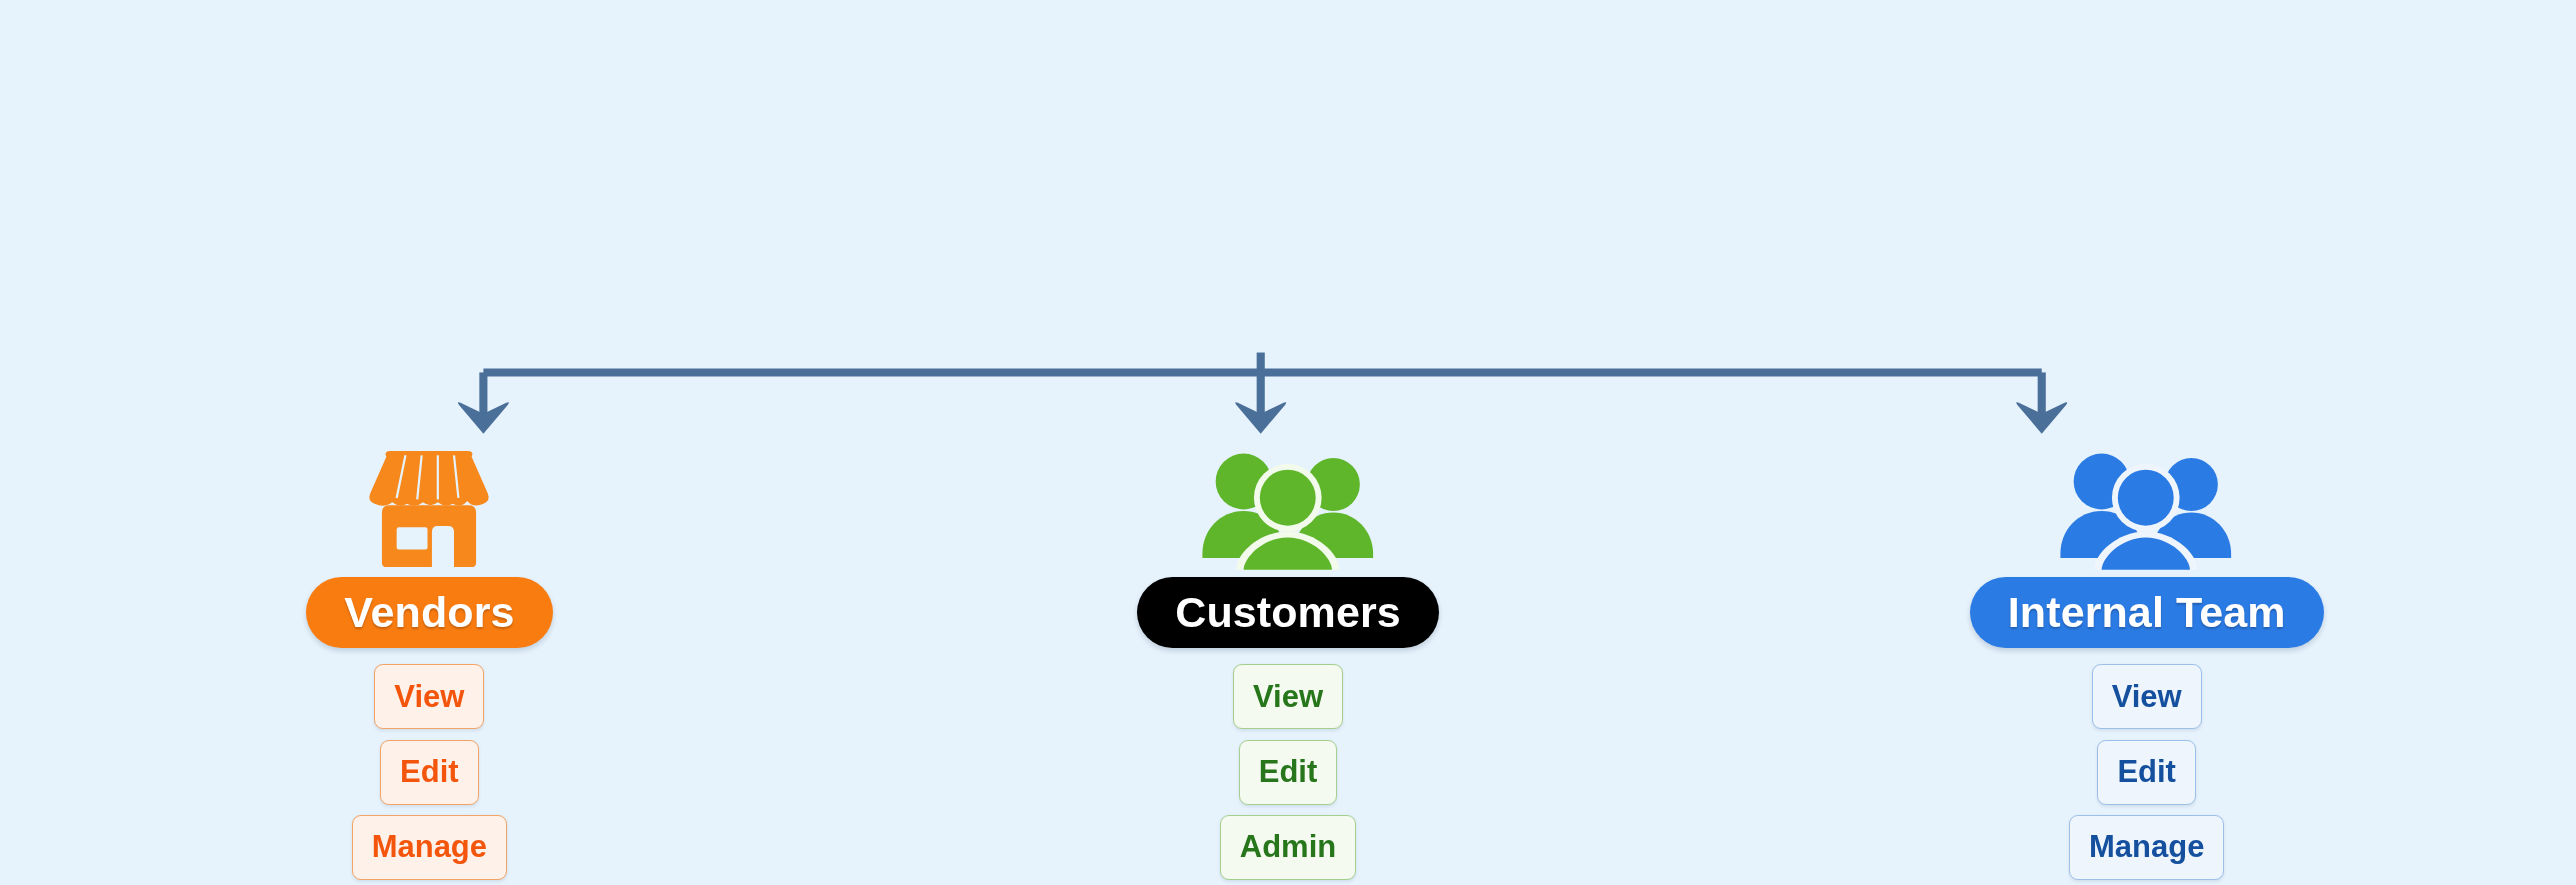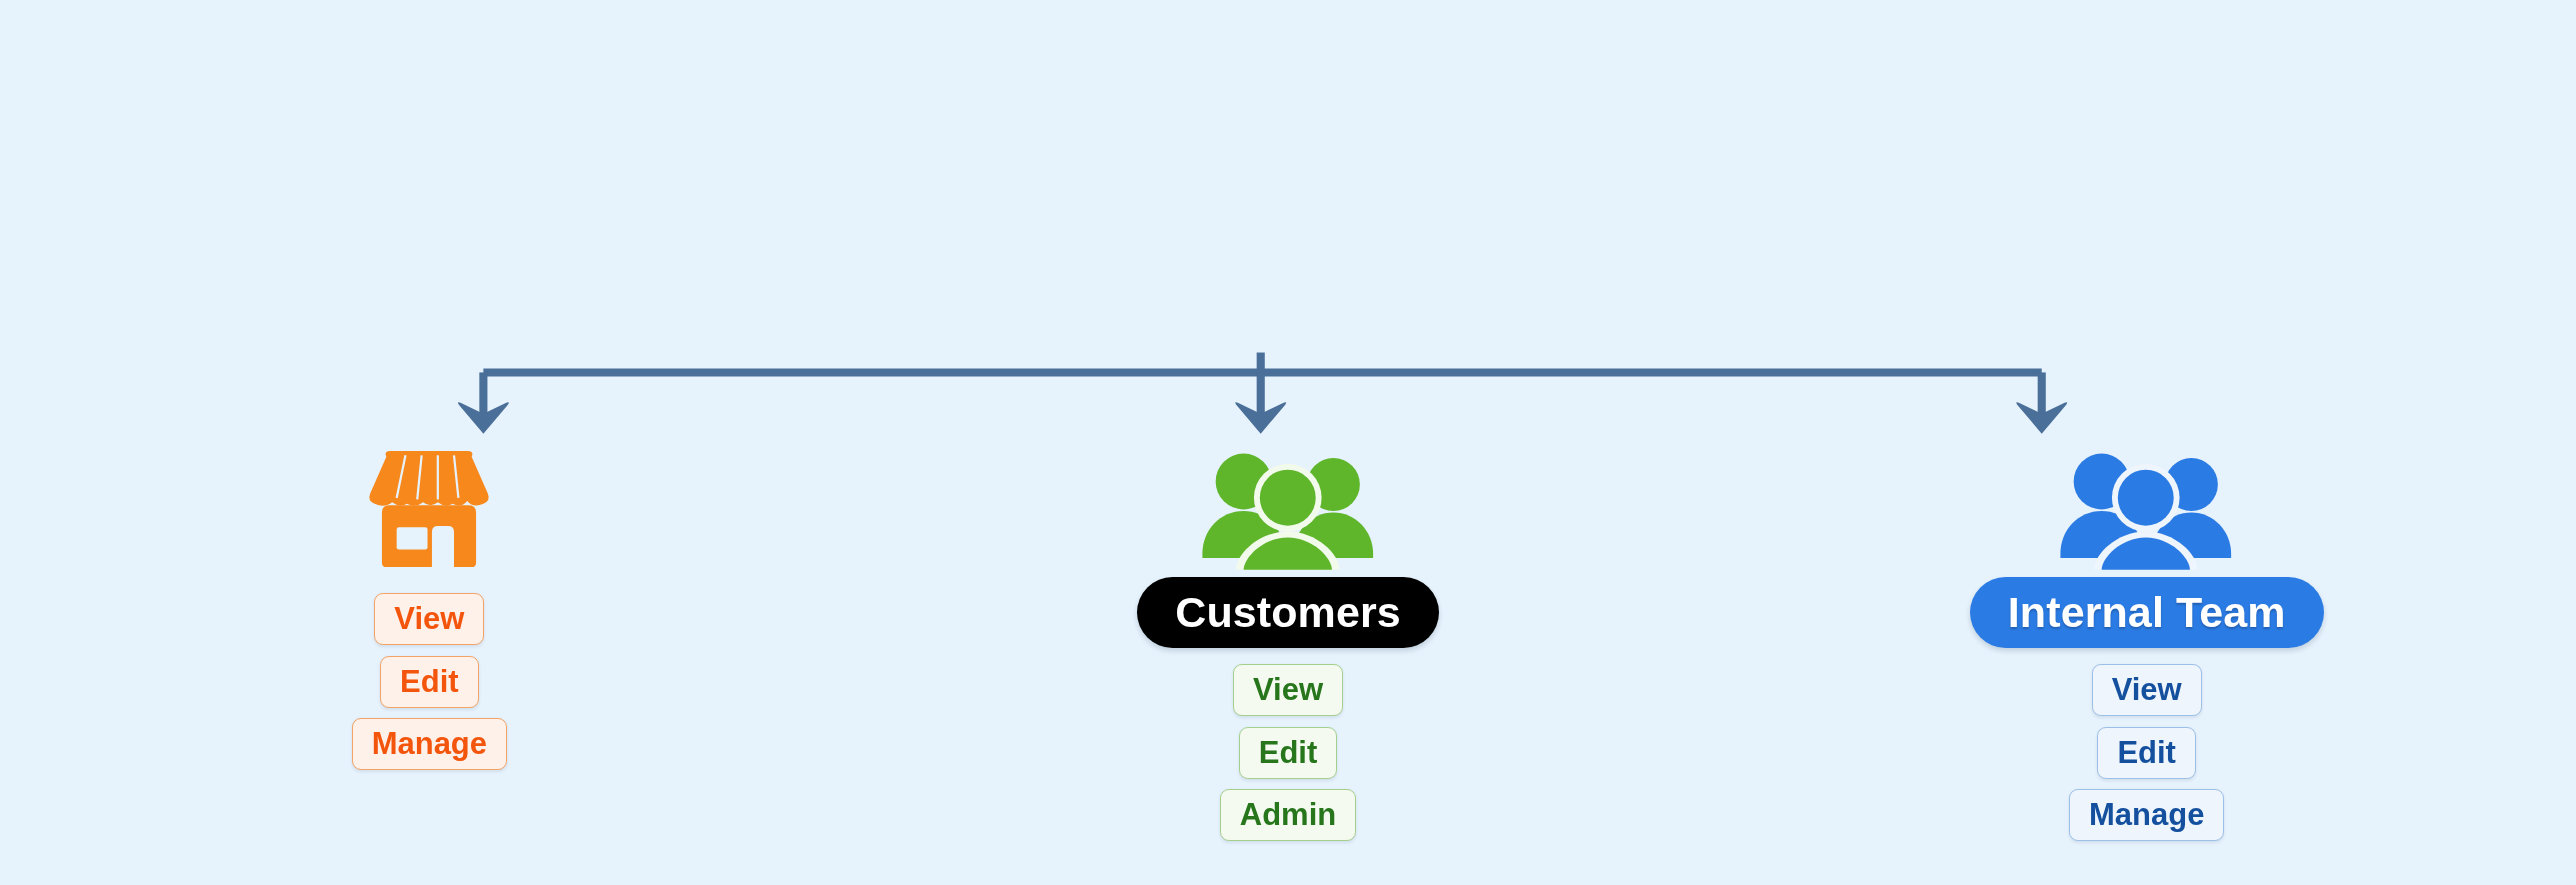--- a/index.html
+++ b/index.html
@@ -120,21 +120,21 @@
     display: flex;
     flex-direction: column;
     align-items: center;
     gap: 10.3px;
   }
 
   .perm-chip {
     display: flex;
     align-items: center;
     justify-content: center;
-    height: 52px;
+    height: 65px;
     padding: 0 19px;
     border-radius: 8.9px;
     border-width: 1.5px;
     border-style: solid;
     font-size: 31px;
     font-weight: bold;
     white-space: nowrap;
     box-shadow: 0 1.5px 3px rgba(40,70,110,0.10);
   }
 
@@ -204,20 +204,21 @@
                      L122 166 L122 118 q0 -8 -8 -8 L100 110 q-8 0 -8 8 L92 166
                      L30 166 q-6 0 -6 -6 Z"></path>
 
             <path d="M100 122 L114 122 L114 166 L100 166 Z" fill="#e6f2fc"></path>
 
             <rect x="44" y="112" width="42" height="30" rx="3" fill="#e6f2fc"></rect>
           </g>
         </svg>
       </div>
 
+      <div class="role-pill child-pill vendors-pill">Vendors</div>
 
       <div class="perm-list">
         <div class="perm-chip chip-orange">View</div>
         <div class="perm-chip chip-orange">Edit</div>
         <div class="perm-chip chip-orange">Manage</div>
       </div>
     </div>
 
     <div class="child-col">
       <div class="child-icon-wrap">

